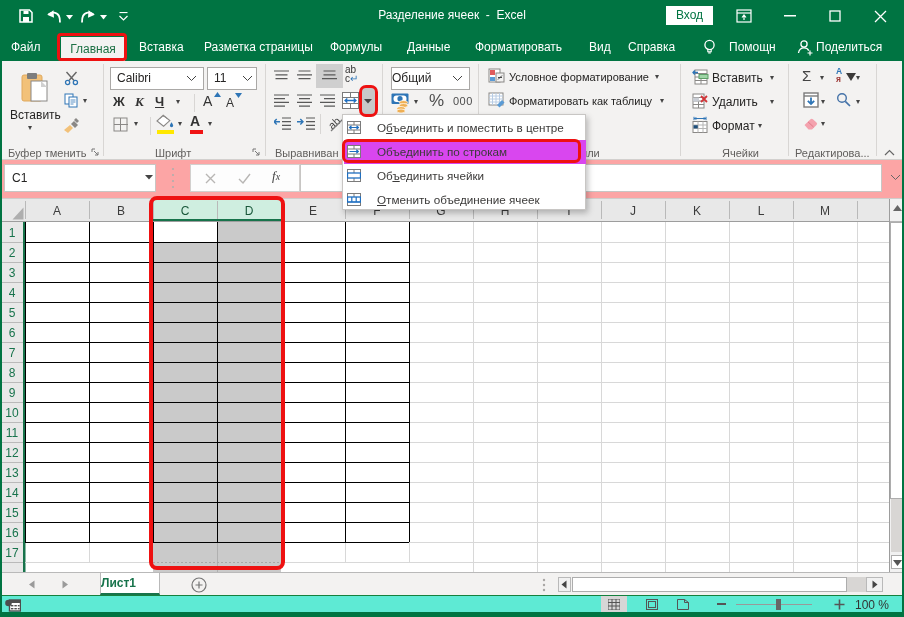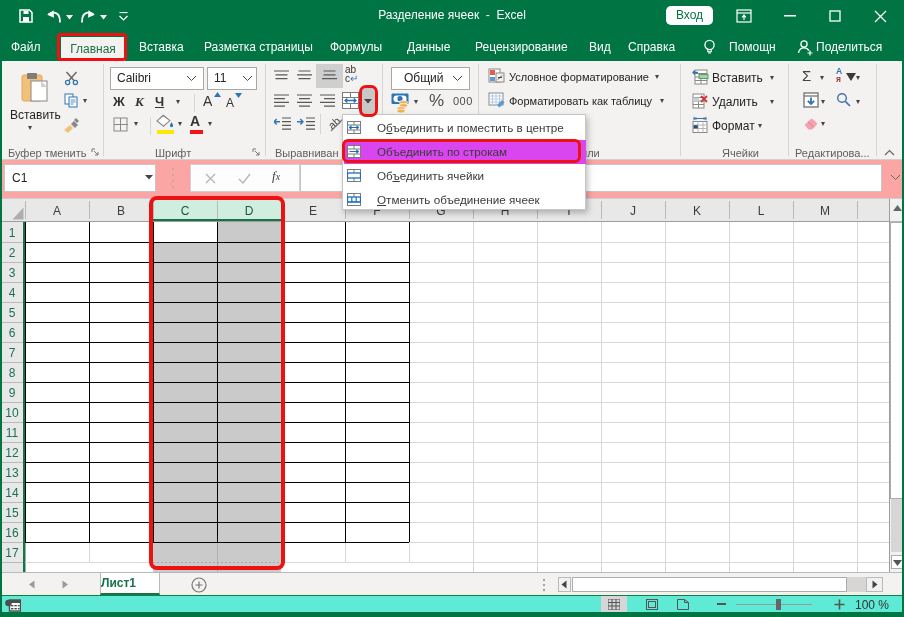--- a/index.html
+++ b/index.html
@@ -2,21 +2,21 @@
 <html><head><meta charset="utf-8">
 <style>
 *{margin:0;padding:0;box-sizing:border-box}
 html,body{width:904px;height:617px;overflow:hidden}
 body{font-family:"Liberation Sans",sans-serif;position:relative;background:#fff}
 #app{position:absolute;left:0;top:0;width:904px;height:617px}
 .abs{position:absolute}
 
 #titlebar{left:0;top:0;width:904px;height:33px;background:#007442}
 #title{left:0;top:0;width:904px;height:33px;line-height:31px;text-align:center;color:#fff;font-size:12px}
-#vhod{left:666px;top:6px;width:47px;height:19px;background:#fff;color:#007442;font-size:12px;text-align:center;line-height:19px;border-radius:5px}
+#vhod{left:666px;top:6px;width:47px;height:19px;background:#fff;color:#007442;font-size:12px;text-align:center;line-height:19px;border-radius:0}
 
 #tabrow{left:0;top:33px;width:904px;height:28px;background:#007442}
 .tab{position:absolute;top:0;height:28px;line-height:28px;color:#fff;font-size:12px;white-space:nowrap}
 #tab-active{left:61px;top:4px;width:64px;height:24px;background:#f3f2f1;color:#1e7145;text-align:center;line-height:24px;font-size:12px}
 
 #ribbon{left:0;top:61px;width:904px;height:99px;background:#f3f2f1;border-bottom:1px solid #d2d0ce}
 .vsep{position:absolute;top:3px;height:92px;width:1px;background:#d8d6d4}
 .glabel{position:absolute;top:86px;font-size:11px;color:#605e5c;white-space:nowrap}
 .rtext{font-size:12px;color:#252423;white-space:nowrap}
 .combo{position:absolute;background:#fff;border:1px solid #aaa8a6;font-size:12px;color:#252423}
@@ -85,21 +85,21 @@
       </svg>
 </div>
 
 <div id="tabrow" class="abs">
   <div class="tab" style="left:11px">Файл</div>
   <div id="tab-active" class="abs">Главная</div>
   <div class="tab" style="left:139px">Вставка</div>
   <div class="tab" style="left:204px">Разметка страницы</div>
   <div class="tab" style="left:330px">Формулы</div>
   <div class="tab" style="left:407px">Данные</div>
-  <div class="tab" style="left:475px">Рецензирование</div>
+  <div class="tab" style="left:475px">Форматировать</div>
   <div class="tab" style="left:589px">Вид</div>
   <div class="tab" style="left:628px">Справка</div>
   <div class="tab" style="left:729px">Помощн</div>
   <div class="tab" style="left:816px">Поделиться</div>
   <svg class="abs" style="left:702px;top:6px" width="15" height="17" viewBox="0 0 15 17">
         <circle cx="7.5" cy="6" r="4.6" fill="none" stroke="#fff" stroke-width="1.3"></circle>
         <path d="M5.8 10.5v2.2h3.4v-2.2M6.2 14h2.6" stroke="#fff" stroke-width="1.1" fill="none"></path>
       </svg>
   <svg class="abs" style="left:797px;top:6px" width="17" height="17" viewBox="0 0 17 17">
         <circle cx="7" cy="5" r="3.1" fill="none" stroke="#fff" stroke-width="1.3"></circle>
@@ -227,21 +227,21 @@
         <path d="M9 1h9M9 4.7h9M9 8.4h9M9 12.1h9" stroke="#595959" stroke-width="1.2"></path>
         <path d="M0 4.7h6M3.3 2L6 4.7 3.3 7.4" stroke="#2e75b6" stroke-width="1.4" fill="none"></path>
       </svg>
   <div class="vsep" style="left:320px;top:53px;height:20px"></div>
   <div class="abs" style="left:328px;top:56px;font-size:11px;color:#444;transform:rotate(-42deg)">ab</div>
   <svg class="abs" style="left:330px;top:57px" width="14" height="14">
         <path d="M13 1L1 13" stroke="#7b7b7b" stroke-width="1.2"></path>
       </svg>
   <div class="glabel" style="left:275px">Выравниван</div>
 
-  <div class="combo" style="left:391px;top:6px;width:79px;height:23px;line-height:21px;padding-left:12px">Общий</div>
+  <div class="combo" style="left:391px;top:6px;width:79px;height:23px;line-height:21px;padding-left:0">Общий</div>
   <svg class="abs" style="left:452px;top:14px" width="11" height="7">
         <path d="M1 1l4.5 4.5L10 1" fill="none" stroke="#444"></path>
       </svg>
   <svg class="abs" style="left:391px;top:32px" width="22" height="20" viewBox="0 0 22 20">
         <rect x="0.5" y="0.5" width="17" height="10.5" rx="1" fill="#2e75b6"></rect>
         <rect x="2.5" y="2.5" width="13" height="6.5" rx="3" fill="#fff"></rect>
         <circle cx="9" cy="5.7" r="2.6" fill="#2e75b6"></circle>
         <g fill="#f0b054" stroke="#fff" stroke-width="0.7">
           <ellipse cx="12.5" cy="9.5" rx="4.2" ry="2"></ellipse>
           <ellipse cx="12.5" cy="12.5" rx="4.2" ry="2"></ellipse>

